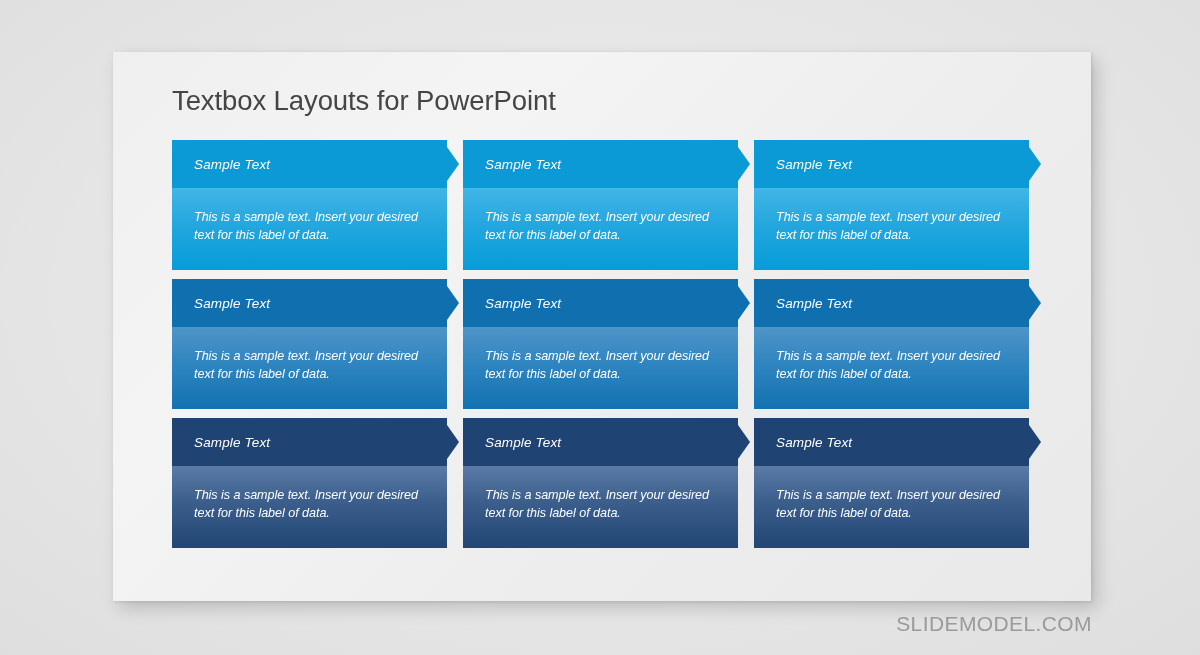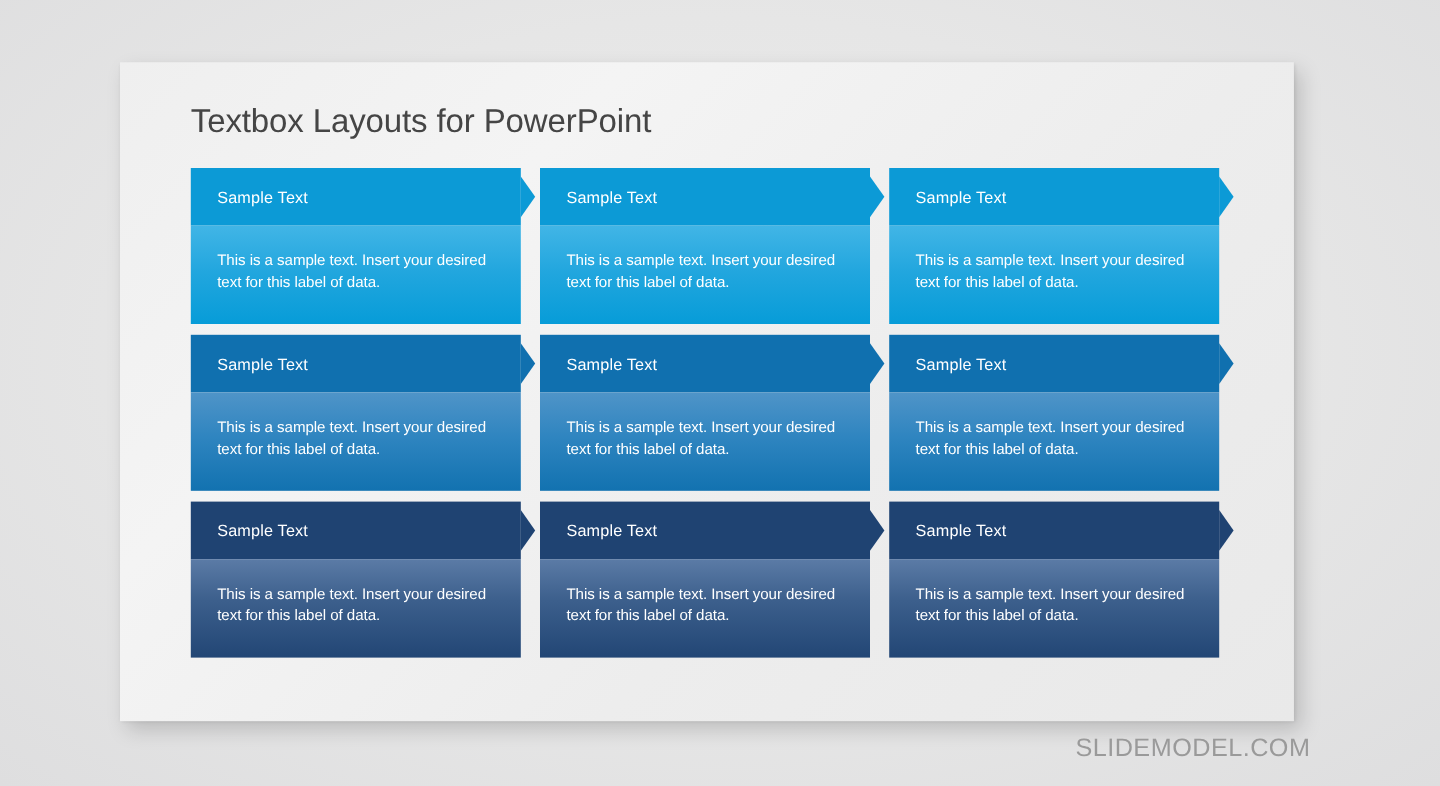--- a/index.html
+++ b/index.html
@@ -11,21 +11,21 @@
     height: 655px;
     overflow: hidden;
     font-family: "Liberation Sans", sans-serif;
     background: #e8e8e8;
     background: radial-gradient(ellipse at 50% 45%, #ececec 0%, #e6e6e6 55%, #dededf 100%);
   }
 
   
   #slide {
     position: absolute;
-    left: 100px;
+    left: 113px;
     top: 52px;
     width: 978px;
     height: 549px;
     background: #f2f2f2;
     background: linear-gradient(135deg, #efefef 0%, #f4f4f4 28%, #ededed 62%, #e9e9e9 100%);
     box-shadow: 6px 7px 16px rgba(0,0,0,0.17), 1px 1px 3px rgba(0,0,0,0.10);
   }
 
   
   #title {
@@ -43,20 +43,21 @@
   #grid {
     position: absolute;
     left: 59px;
     top: 88px;
     width: 880px;
   }
   .row {
     position: relative;
     height: 130px;
     margin-bottom: 9px;
+    font-style: italic;
   }
   .row:last-child { margin-bottom: 0; }
 
   .card {
     position: absolute;
     top: 0;
     width: 275px;
     height: 130px;
   }
   .card.c0 { left: 0px; }

